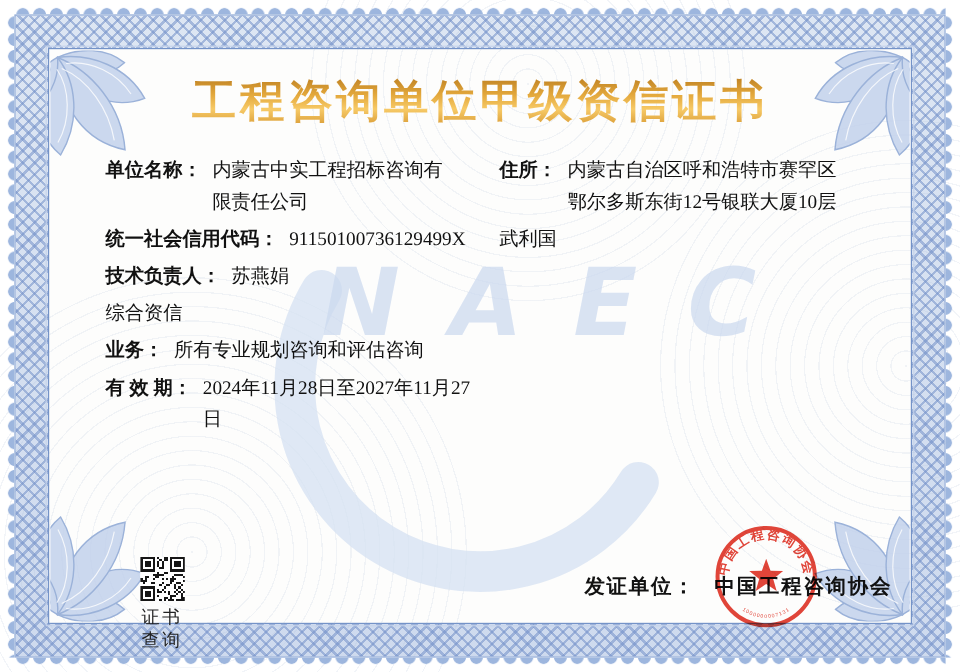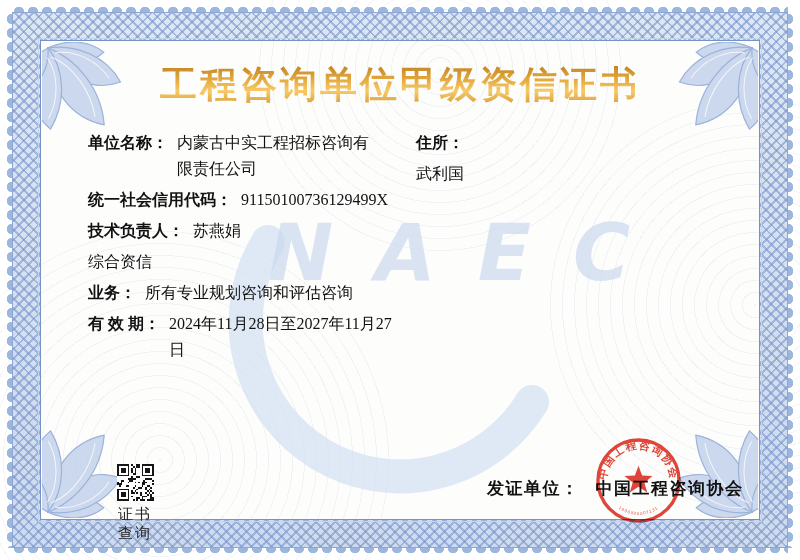--- a/index.html
+++ b/index.html
@@ -142,20 +142,21 @@
     </div>
     <div class="row">
       <span class="lbl">有 效 期：</span>
       <span class="val">2024年11月28日至2027年11月27日</span>
     </div>
   </div>
 
   <div class="col col-right">
     <div class="row">
       <span class="lbl">住所：</span>
+      <span class="val addr">内蒙古自治区呼和浩特市赛罕区鄂尔多斯东街12号银联大厦10层</span>
     </div>
     <div class="row">
       <span class="val">武利国</span>
     </div>
   </div>
 
   <div class="qr-block">
     <svg width="37" height="37" viewBox="0 0 21 21" shape-rendering="crispEdges">
       <rect x="0" y="0" width="21" height="21" fill="#fff"></rect>
       <path id="qr-rand" d="M8 0h1v1h-1zM11 0h1v1h-1zM12 0h1v1h-1zM9 1h1v1h-1zM11 1h1v1h-1zM12 1h1v1h-1zM8 2h1v1h-1zM10 2h1v1h-1zM8 3h1v1h-1zM10 3h1v1h-1zM8 4h1v1h-1zM10 4h1v1h-1zM9 5h1v1h-1zM10 5h1v1h-1zM8 7h1v1h-1zM11 7h1v1h-1zM12 7h1v1h-1zM6 8h1v1h-1zM7 8h1v1h-1zM8 8h1v1h-1zM9 8h1v1h-1zM10 8h1v1h-1zM16 8h1v1h-1zM17 8h1v1h-1zM18 8h1v1h-1zM19 8h1v1h-1zM2 9h1v1h-1zM3 9h1v1h-1zM7 9h1v1h-1zM8 9h1v1h-1zM15 9h1v1h-1zM20 9h1v1h-1zM0 10h1v1h-1zM2 10h1v1h-1zM6 10h1v1h-1zM10 10h1v1h-1zM12 10h1v1h-1zM14 10h1v1h-1zM15 10h1v1h-1zM16 10h1v1h-1zM0 11h1v1h-1zM1 11h1v1h-1zM2 11h1v1h-1zM14 11h1v1h-1zM15 11h1v1h-1zM20 11h1v1h-1zM1 12h1v1h-1zM5 12h1v1h-1zM6 12h1v1h-1zM10 12h1v1h-1zM14 12h1v1h-1zM17 12h1v1h-1zM18 12h1v1h-1zM9 13h1v1h-1zM12 13h1v1h-1zM13 13h1v1h-1zM16 13h1v1h-1zM19 13h1v1h-1zM11 14h1v1h-1zM16 14h1v1h-1zM18 14h1v1h-1zM8 15h1v1h-1zM10 15h1v1h-1zM17 15h1v1h-1zM19 15h1v1h-1zM8 16h1v1h-1zM9 16h1v1h-1zM11 16h1v1h-1zM13 16h1v1h-1zM16 16h1v1h-1zM18 16h1v1h-1zM20 16h1v1h-1zM13 17h1v1h-1zM17 17h1v1h-1zM19 17h1v1h-1zM8 18h1v1h-1zM14 18h1v1h-1zM15 18h1v1h-1zM16 18h1v1h-1zM19 18h1v1h-1zM11 19h1v1h-1zM12 19h1v1h-1zM14 19h1v1h-1zM19 19h1v1h-1zM20 19h1v1h-1zM9 20h1v1h-1zM11 20h1v1h-1zM13 20h1v1h-1zM14 20h1v1h-1zM15 20h1v1h-1zM17 20h1v1h-1zM18 20h1v1h-1zM19 20h1v1h-1zM20 20h1v1h-1z" fill="#161616"></path>

